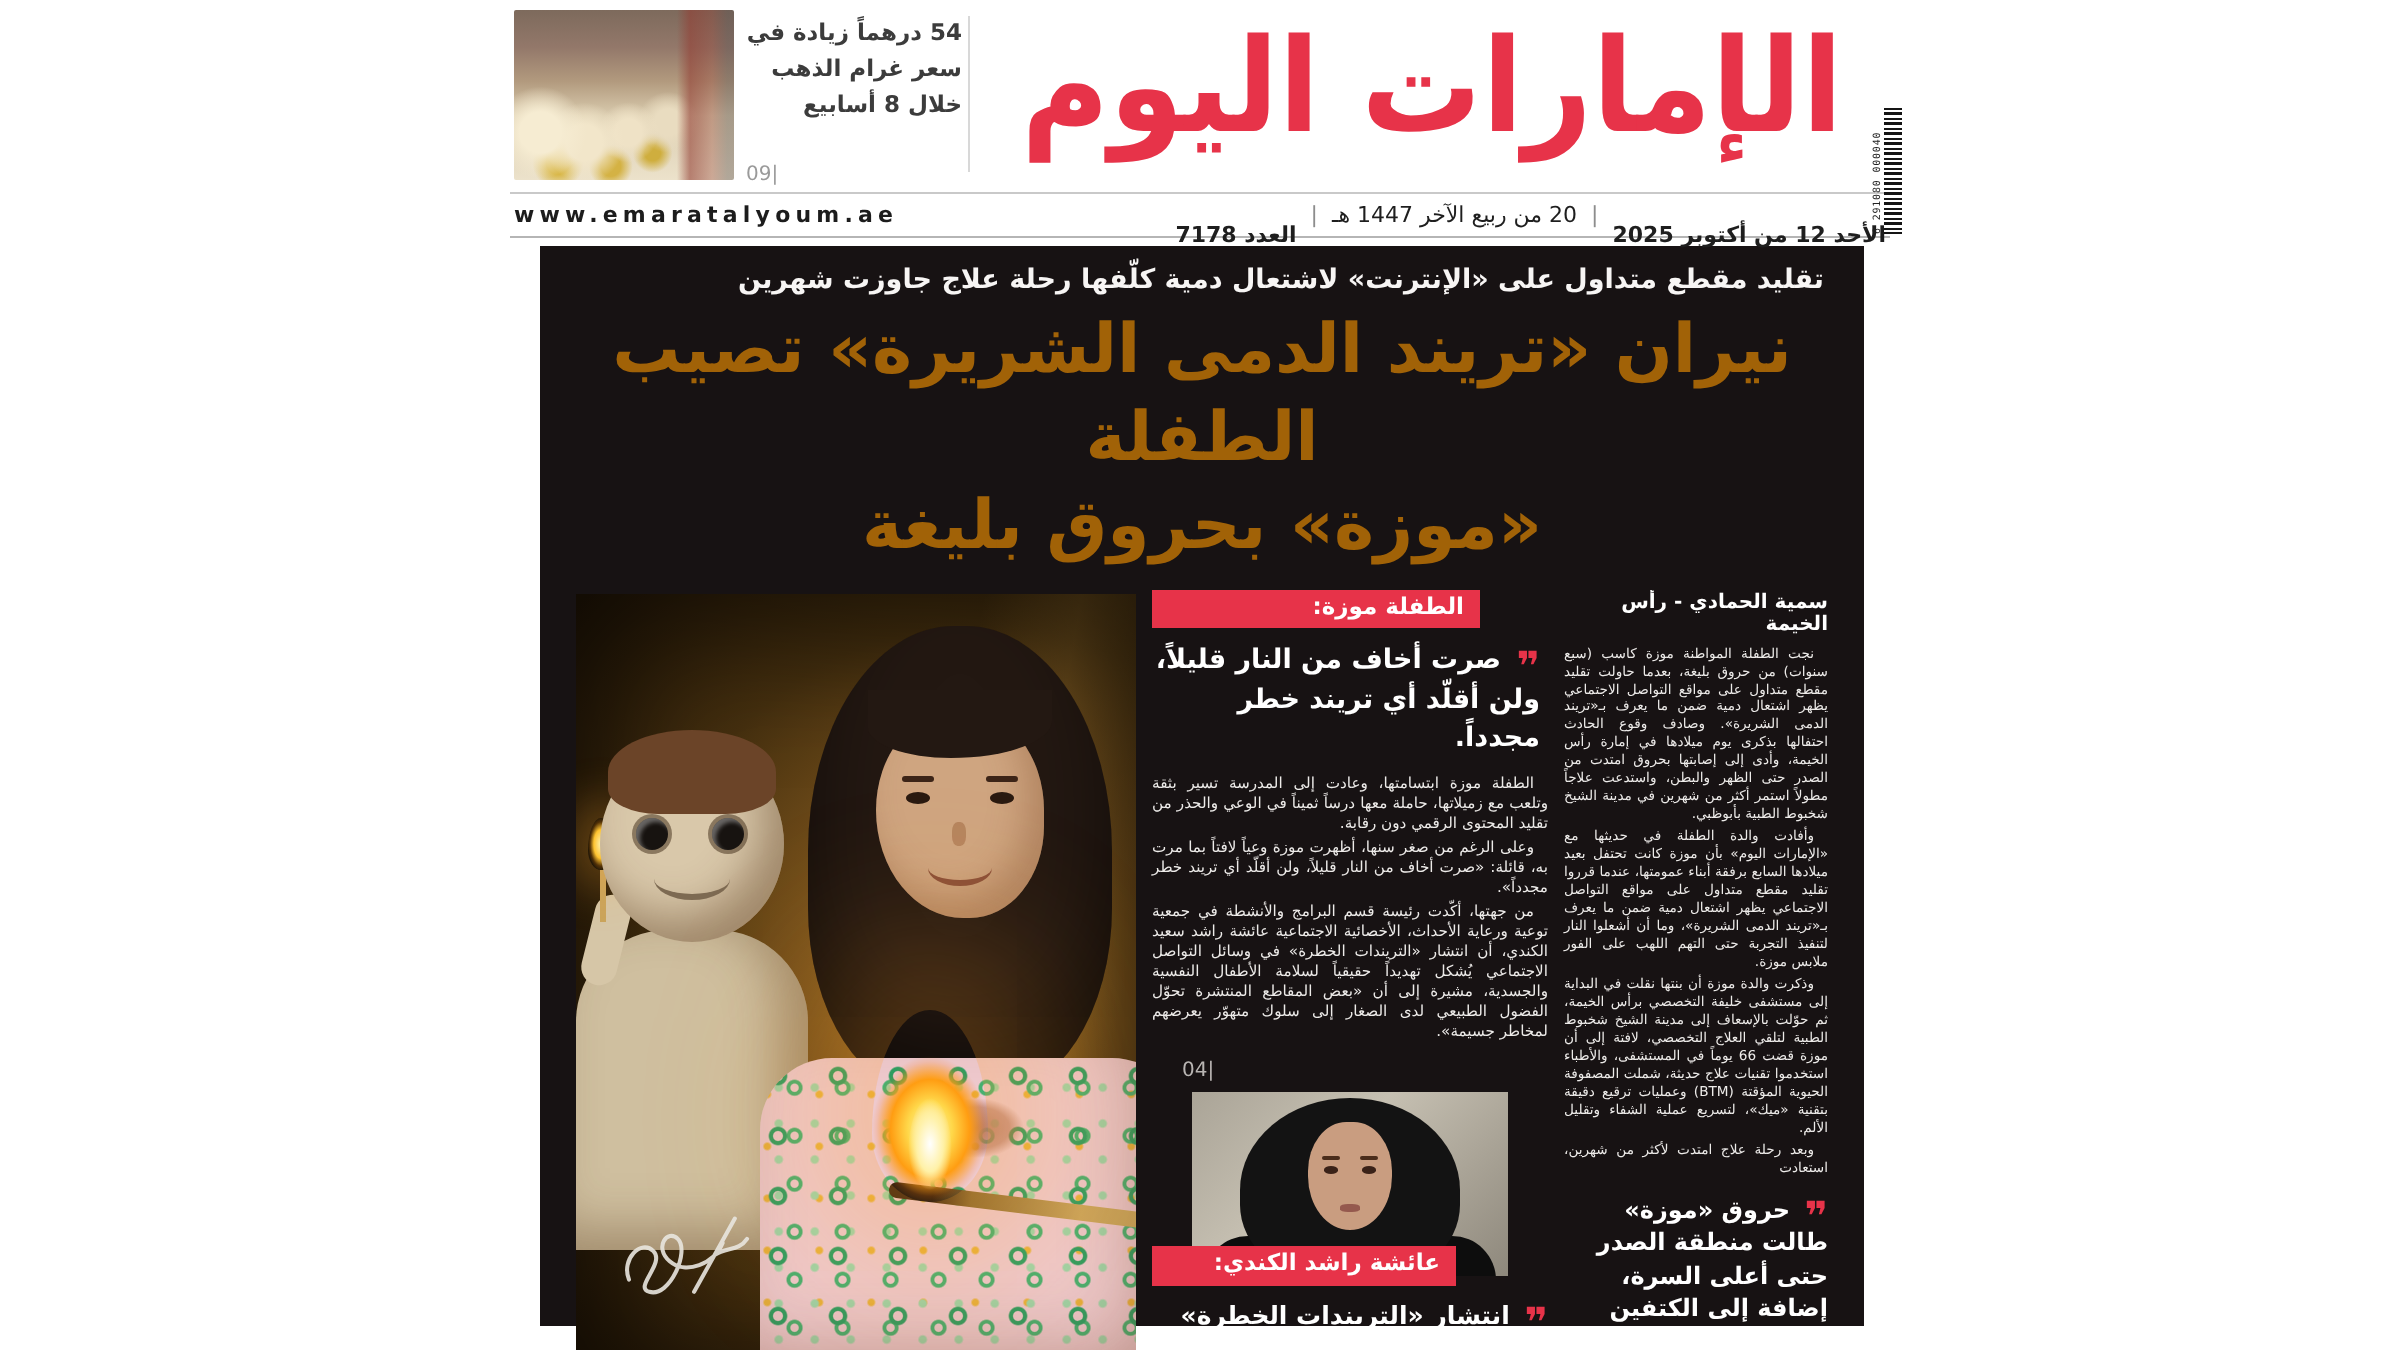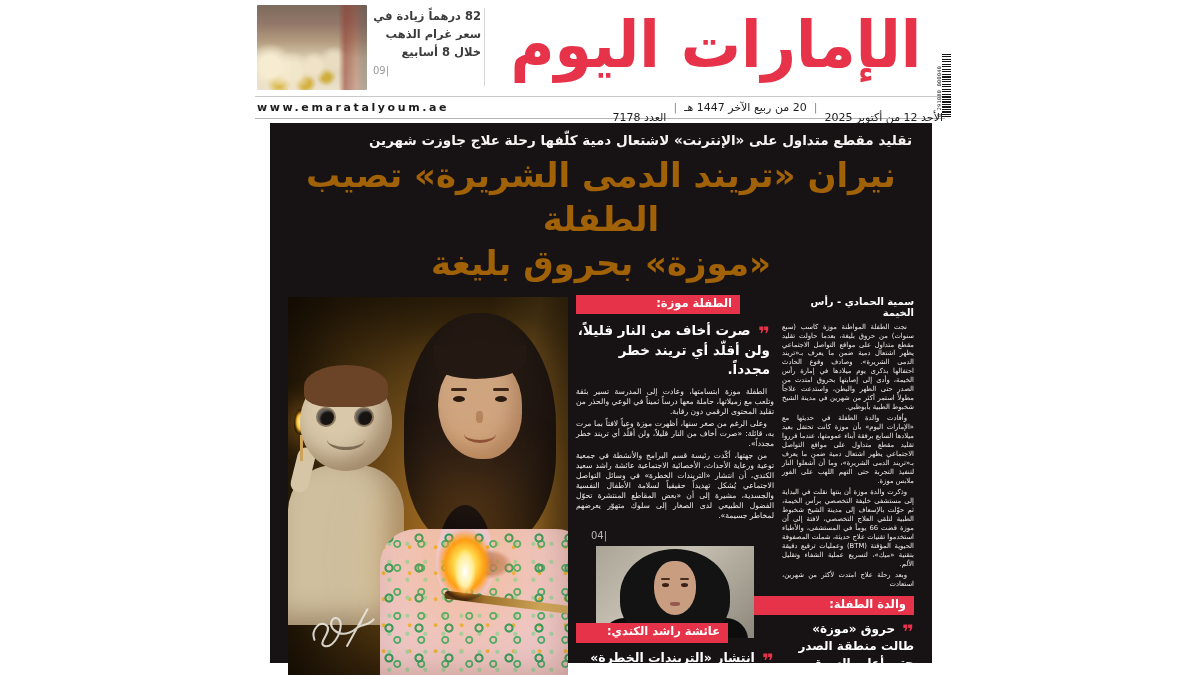--- a/index.html
+++ b/index.html
@@ -15,37 +15,37 @@
       radial-gradient(circle at 12% 72%, #f6ecd2 0 9%, transparent 20%),
       radial-gradient(circle at 32% 78%, #f2e6ca 0 9%, transparent 20%),
       radial-gradient(circle at 52% 72%, #efe2c6 0 8%, transparent 18%),
       radial-gradient(circle at 70% 66%, #e9dcc0 0 7%, transparent 16%),
       radial-gradient(circle at 20% 90%, #d9b84a 0 5%, transparent 11%),
       radial-gradient(circle at 44% 92%, #d4b244 0 5%, transparent 11%),
       radial-gradient(circle at 63% 84%, #cfae3e 0 4%, transparent 10%),
       linear-gradient(180deg, #7d6a5c 0%, #93786a 22%, #b29a7e 42%, #d9cbae 62%, #ece2cb 100%);}
   .teaser-text{position:absolute;left:116px;top:8px;width:110px;font-size:11.5px;font-weight:700;
     color:#3c3c3c;line-height:1.55;text-align:right;}
-  .teaser-ref{position:absolute;left:118px;bottom:20px;font-size:10px;color:#9a9a9a;direction:ltr;}
+  .teaser-ref{position:absolute;left:118px;bottom:3px;font-size:10px;color:#9a9a9a;direction:ltr;}
   .mast-divider{position:absolute;left:229px;top:8px;height:78px;width:1px;background:#d8d8d8;}
   .logo{position:absolute;right:14px;top:-4px;width:430px;height:96px;color:#e73349;
     font-size:60px;font-weight:700;text-align:center;line-height:96px;letter-spacing:-3px;
     transform:scaleY(1.08);transform-origin:center;white-space:nowrap;}
   .barcode{position:absolute;right:-6px;top:54px;width:16px;height:63px;}
   .barcode-bars{position:absolute;right:0;top:0;width:9px;height:63px;
     background:repeating-linear-gradient(180deg,#151515 0 1px,#fff 1px 2px,#151515 2px 3.5px,#fff 3.5px 5px);}
   .barcode-num{position:absolute;right:9px;top:0;height:63px;font-size:5px;color:#222;
     writing-mode:vertical-rl;transform:rotate(180deg);letter-spacing:.4px;
     font-family:"DejaVu Sans Mono",monospace;direction:ltr;}
 
   
   .dateline{height:21px;border-bottom:1px solid #b5b5b5;display:flex;align-items:center;
     justify-content:space-between;padding:0 2px;}
   .dl-dates{display:flex;align-items:center;gap:7px;font-size:11px;color:#1e1e1e;}
-  .dl-strong{font-weight:400;margin-top:20px;}
+  .dl-strong{font-weight:700;margin-top:20px;}
   .dl-sep{color:#8d8d8d;font-weight:400;}
   .site-url{direction:ltr;font-weight:700;font-size:11px;letter-spacing:2.6px;color:#1c1c1c;}
 
   
   .story{margin:4px 13px 0 15px;background:#171213;height:540px;box-sizing:border-box;
     padding:7px 18px 10px;color:#fff;}
   .kicker{font-size:13.5px;font-weight:600;text-align:right;margin:2px 2px 5px 0;color:#f7f5f4;}
   .headline{font-size:34px;font-weight:700;line-height:1.3;text-align:center;margin:0 0 9px;color:#a16207;}
   .content-row{display:flex;gap:8px;height:408px;overflow:hidden;}
 
@@ -147,21 +147,21 @@
     border-radius:50% 50% 50% 50%/62% 62% 38% 38%;}
   .signature{position:absolute;left:20px;bottom:52px;width:72px;height:56px;opacity:.9;}
 </style>
 </head>
 <body>
 
 <div class="page">
 
   <div class="masthead">
     <div class="teaser-photo"></div>
-    <div class="teaser-text">82 درهماً زيادة في سعر غرام الذهب خلال 8 أسابيع</div>
+    <div class="teaser-text">54 درهماً زيادة في سعر غرام الذهب خلال 8 أسابيع</div>
     <div class="teaser-ref">09|</div>
     <div class="mast-divider"></div>
     <div class="logo">الإمارات اليوم</div>
     <div class="barcode">
       <div class="barcode-bars"></div>
       <div class="barcode-num">6 291080 000040</div>
     </div>
   </div>
 
   <div class="dateline">
@@ -183,21 +183,20 @@
     </div>
 
     <div class="content-row">
 
       <div class="col col-right">
         <div class="byline">سمية الحمادي - رأس الخيمة</div>
         <p class="body-p">نجت الطفلة المواطنة موزة كاسب (سبع سنوات) من حروق بليغة، بعدما حاولت تقليد مقطع متداول على مواقع التواصل الاجتماعي يظهر اشتعال دمية ضمن ما يعرف بـ«تريند الدمى الشريرة». وصادف وقوع الحادث احتفالها بذكرى يوم ميلادها في إمارة رأس الخيمة، وأدى إلى إصابتها بحروق امتدت من الصدر حتى الظهر والبطن، واستدعت علاجاً مطولاً استمر أكثر من شهرين في مدينة الشيخ شخبوط الطبية بأبوظبي.</p>
         <p class="body-p">وأفادت والدة الطفلة في حديثها مع «الإمارات اليوم» بأن موزة كانت تحتفل بعيد ميلادها السابع برفقة أبناء عمومتها، عندما قرروا تقليد مقطع متداول على مواقع التواصل الاجتماعي يظهر اشتعال دمية ضمن ما يعرف بـ«تريند الدمى الشريرة»، وما أن أشعلوا النار لتنفيذ التجربة حتى التهم اللهب على الفور ملابس موزة.</p>
         <p class="body-p">وذكرت والدة موزة أن بنتها نقلت في البداية إلى مستشفى خليفة التخصصي برأس الخيمة، ثم حوّلت بالإسعاف إلى مدينة الشيخ شخبوط الطبية لتلقي العلاج التخصصي، لافتة إلى أن موزة قضت 66 يوماً في المستشفى، والأطباء استخدموا تقنيات علاج حديثة، شملت المصفوفة الحيوية المؤقتة (BTM) وعمليات ترقيع دقيقة بتقنية «ميك»، لتسريع عملية الشفاء وتقليل الألم.</p>
         <p class="body-p">وبعد رحلة علاج امتدت لأكثر من شهرين، استعادت</p>
-        <div class="label-box label-mother">والدة الطفلة:</div>
         <p class="quote quote-mother">
           <span class="qmark">❞</span>
           <span>حروق «موزة» طالت منطقة الصدر حتى أعلى السرة، إضافة إلى الكتفين والظهر وجزء من الشعر، والأطباء استخدموا تقنيات حديثة وعمليات ترقيع دقيقة لتسريع الشفاء.</span>
         </p>
       </div>
 
       <div class="col col-mid">
         <div class="label-box label-girl">الطفلة موزة:</div>
         <p class="quote quote-girl">
           <span class="qmark">❞</span>

